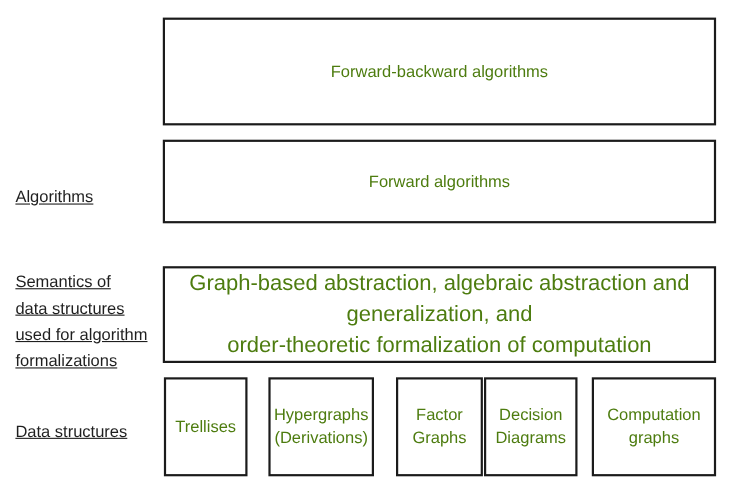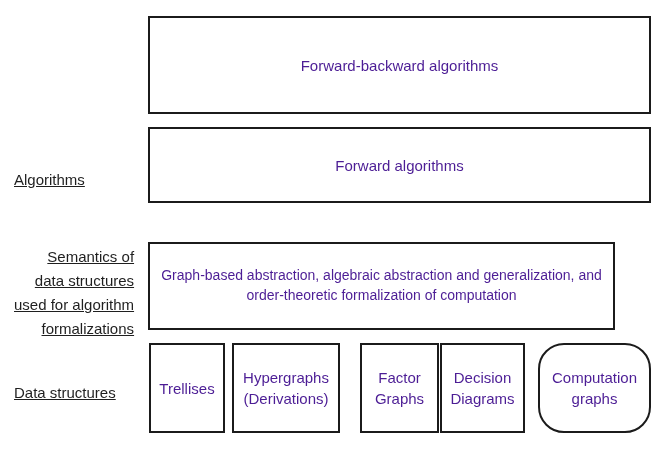--- a/index.html
+++ b/index.html
@@ -18,47 +18,47 @@
   .row-label {
     position: absolute;
     left: 14px;
     font-size: 15px;
     line-height: 24px;
     white-space: pre-line;
     color: #1f1f1f;
     text-decoration: underline;
   }
   .label-algorithms { top: 168px; }
-  .label-semantics { top: 245px; text-align: right; }
+  .label-semantics { top: 245px; }
   .label-data-structures { top: 381px; }
 
   .box {
     position: absolute;
     background: #ffffff;
     border: 2.5px solid #1b1b1b;
     display: flex;
     align-items: center;
     justify-content: center;
     text-align: center;
     font-size: 15px;
     line-height: 1.4;
     white-space: pre-line;
-    color: #4c1d95;
+    color: #4d7c0f;
   }
 
   .box-forward-backward { left: 148px; top: 16px;  width: 503px; height: 98px;  }
   .box-forward          { left: 148px; top: 127px; width: 503px; height: 76px; }
-  .box-semantics        { left: 148px; top: 242px; width: 467px; height: 88px; font-size: 14px; padding: 0 3px; }
+  .box-semantics        { left: 148px; top: 242px; width: 503px; height: 88px; font-size: 20px; padding: 0 3px; }
 
   .box-small { top: 343px; height: 90px; }
   .box-trellises   { left: 149px; width: 76px; text-align: right;  }
-  .box-hypergraphs { left: 232px; width: 108px; }
+  .box-hypergraphs { left: 244px; width: 96px; }
   .box-factor      { left: 360px; width: 79px;  }
   .box-decision    { left: 440px; width: 85px;  }
-  .box-computation { left: 538px; width: 113px; border-radius: 26px; }
+  .box-computation { left: 538px; width: 113px; }
 </style>
 </head>
 <body>
 
 <div class="canvas">
 
   <div class="row-label label-algorithms">Algorithms</div>
 
   <div class="row-label label-semantics">Semantics of
 data structures

